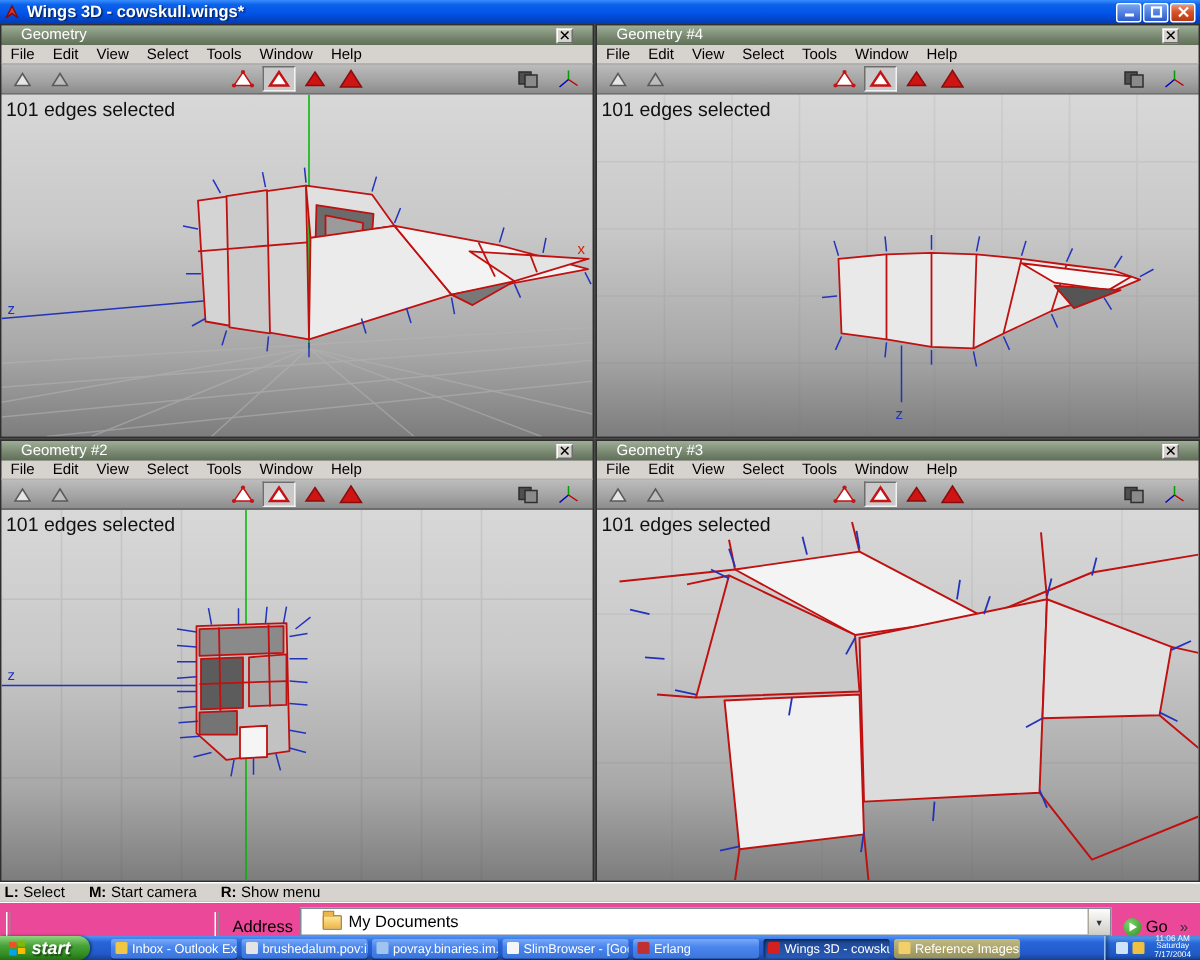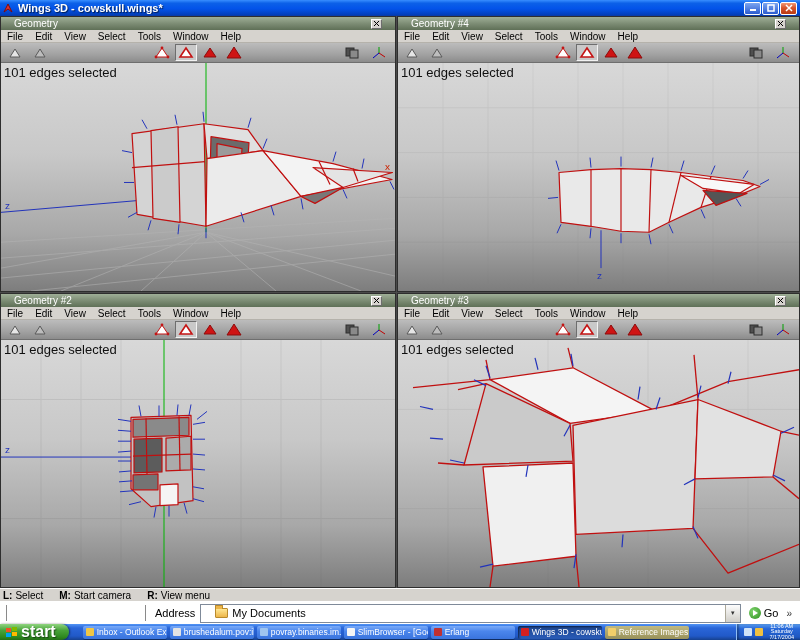--- a/index.html
+++ b/index.html
@@ -48,22 +48,22 @@
   .vp-svg text{font:10px "Liberation Sans",sans-serif}
   .vp-status{position:absolute;top:2px;left:3px;font-size:13px;color:#101010}
 
   
   .statusbar{position:absolute;top:588px;left:0;width:800px;height:13px;background:#d6d3ce;
     border-top:1px solid #fff;display:flex;align-items:flex-end;gap:16px;padding-left:3px;font-size:10px;color:#000}
   .sb-key{font-weight:bold}
   .sb-label{margin-left:3px}
 
   
-  .addressbar{position:absolute;top:601px;left:0;width:800px;height:23px;background:#ffffff;
-    border-top:1px solid #fff;display:flex;align-items:center;font-size:11px;color:#000}
+  .addressbar{position:absolute;top:601px;left:0;width:800px;height:23px;background:#ec4899;
+    border-top:1px solid #fff;display:flex;align-items:flex-end;font-size:11px;color:#000}
   .grip{width:3px;height:16px;border-left:1px solid #fff;border-right:1px solid #8a8a8a;margin:0 4px}
   .ab-spacer{width:128px}
   .ab-label{margin:0 5px}
   .combo{flex:1;height:19px;background:#fff;border:1px solid #7f8a99;display:flex;align-items:center;
     padding-left:14px;gap:4px;margin-right:2px}
   .combo-value{font-size:11px}
   .folder-icon{width:13px;height:10px;position:relative;border:1px solid #b98a2c;border-radius:1px;
     background:linear-gradient(180deg,#ffe793,#edb64a)}
   .folder-icon::before{content:"";position:absolute;top:-4px;left:-1px;width:6px;height:3px;
     background:#edb64a;border:1px solid #b98a2c;border-bottom:none;border-radius:1px 1px 0 0}
@@ -75,21 +75,21 @@
     background:radial-gradient(circle at 35% 35%,#7fd46d,#2d8f1f)}
   .go-icon::after{content:"";position:absolute;left:4px;top:3px;border-left:5px solid #fff;
     border-top:3px solid transparent;border-bottom:3px solid transparent}
   .chevron{margin-left:2px;margin-right:8px;font-size:10px;color:#333}
 
   
   .taskbar{position:absolute;top:624px;left:0;width:800px;height:16px;display:flex;align-items:center;
     background:linear-gradient(180deg,#5294f5 0%,#2a66d9 25%,#2159c8 75%,#16418f 100%)}
   .start{height:16px;padding:0 13px 0 6px;display:flex;align-items:center;gap:4px;
     background:linear-gradient(180deg,#90d47f 0%,#48a33a 40%,#2f8a20 80%,#236e15 100%);
-    border-radius:0 9px 9px 0;color:#fff;font-size:16px;font-weight:bold;
+    border-radius:0 9px 9px 0;color:#fff;font-size:12px;font-weight:bold;font-style:italic;
     text-shadow:1px 1px 1px rgba(0,0,0,.5);box-shadow:1px 0 2px rgba(0,0,0,.5)}
   .tasks{display:flex;gap:3px;margin-left:14px;align-items:center}
   .task{width:84px;height:13px;border-radius:2px;color:#fff;font-size:8.5px;display:flex;align-items:center;
     gap:3px;padding:0 3px;overflow:hidden;white-space:nowrap;
     background:linear-gradient(180deg,#79aaf8 0%,#4b86ec 40%,#3a74dd 100%);box-shadow:0 1px 0 rgba(0,0,0,.35)}
   .task.active{background:linear-gradient(180deg,#1b448f,#2a5cb8);box-shadow:inset 1px 1px 2px rgba(0,0,0,.55)}
   .task.khaki{background:linear-gradient(180deg,#c0b980,#98915a)}
   .ticon{width:8px;height:8px;flex:0 0 8px;border-radius:1px}
   .ic-outlook{background:#f0c645}
   .ic-editor{background:#e4e4e4}
@@ -647,21 +647,21 @@
         </svg>
         <span class="vp-status">101 edges selected</span>
       </div>
     </div>
 
   </div>
 
   <div class="statusbar">
     <span class="sb-item"><span class="sb-key">L:</span><span class="sb-label">Select</span></span>
     <span class="sb-item"><span class="sb-key">M:</span><span class="sb-label">Start camera</span></span>
-    <span class="sb-item"><span class="sb-key">R:</span><span class="sb-label">View menu</span></span>
+    <span class="sb-item"><span class="sb-key">R:</span><span class="sb-label">Show menu</span></span>
   </div>
 
   <div class="addressbar">
     <span class="grip"></span>
     <span class="ab-spacer"></span>
     <span class="grip"></span>
     <span class="ab-label">Address</span>
     <span class="combo">
       <span class="folder-icon"></span>
       <span class="combo-value">My Documents</span>

